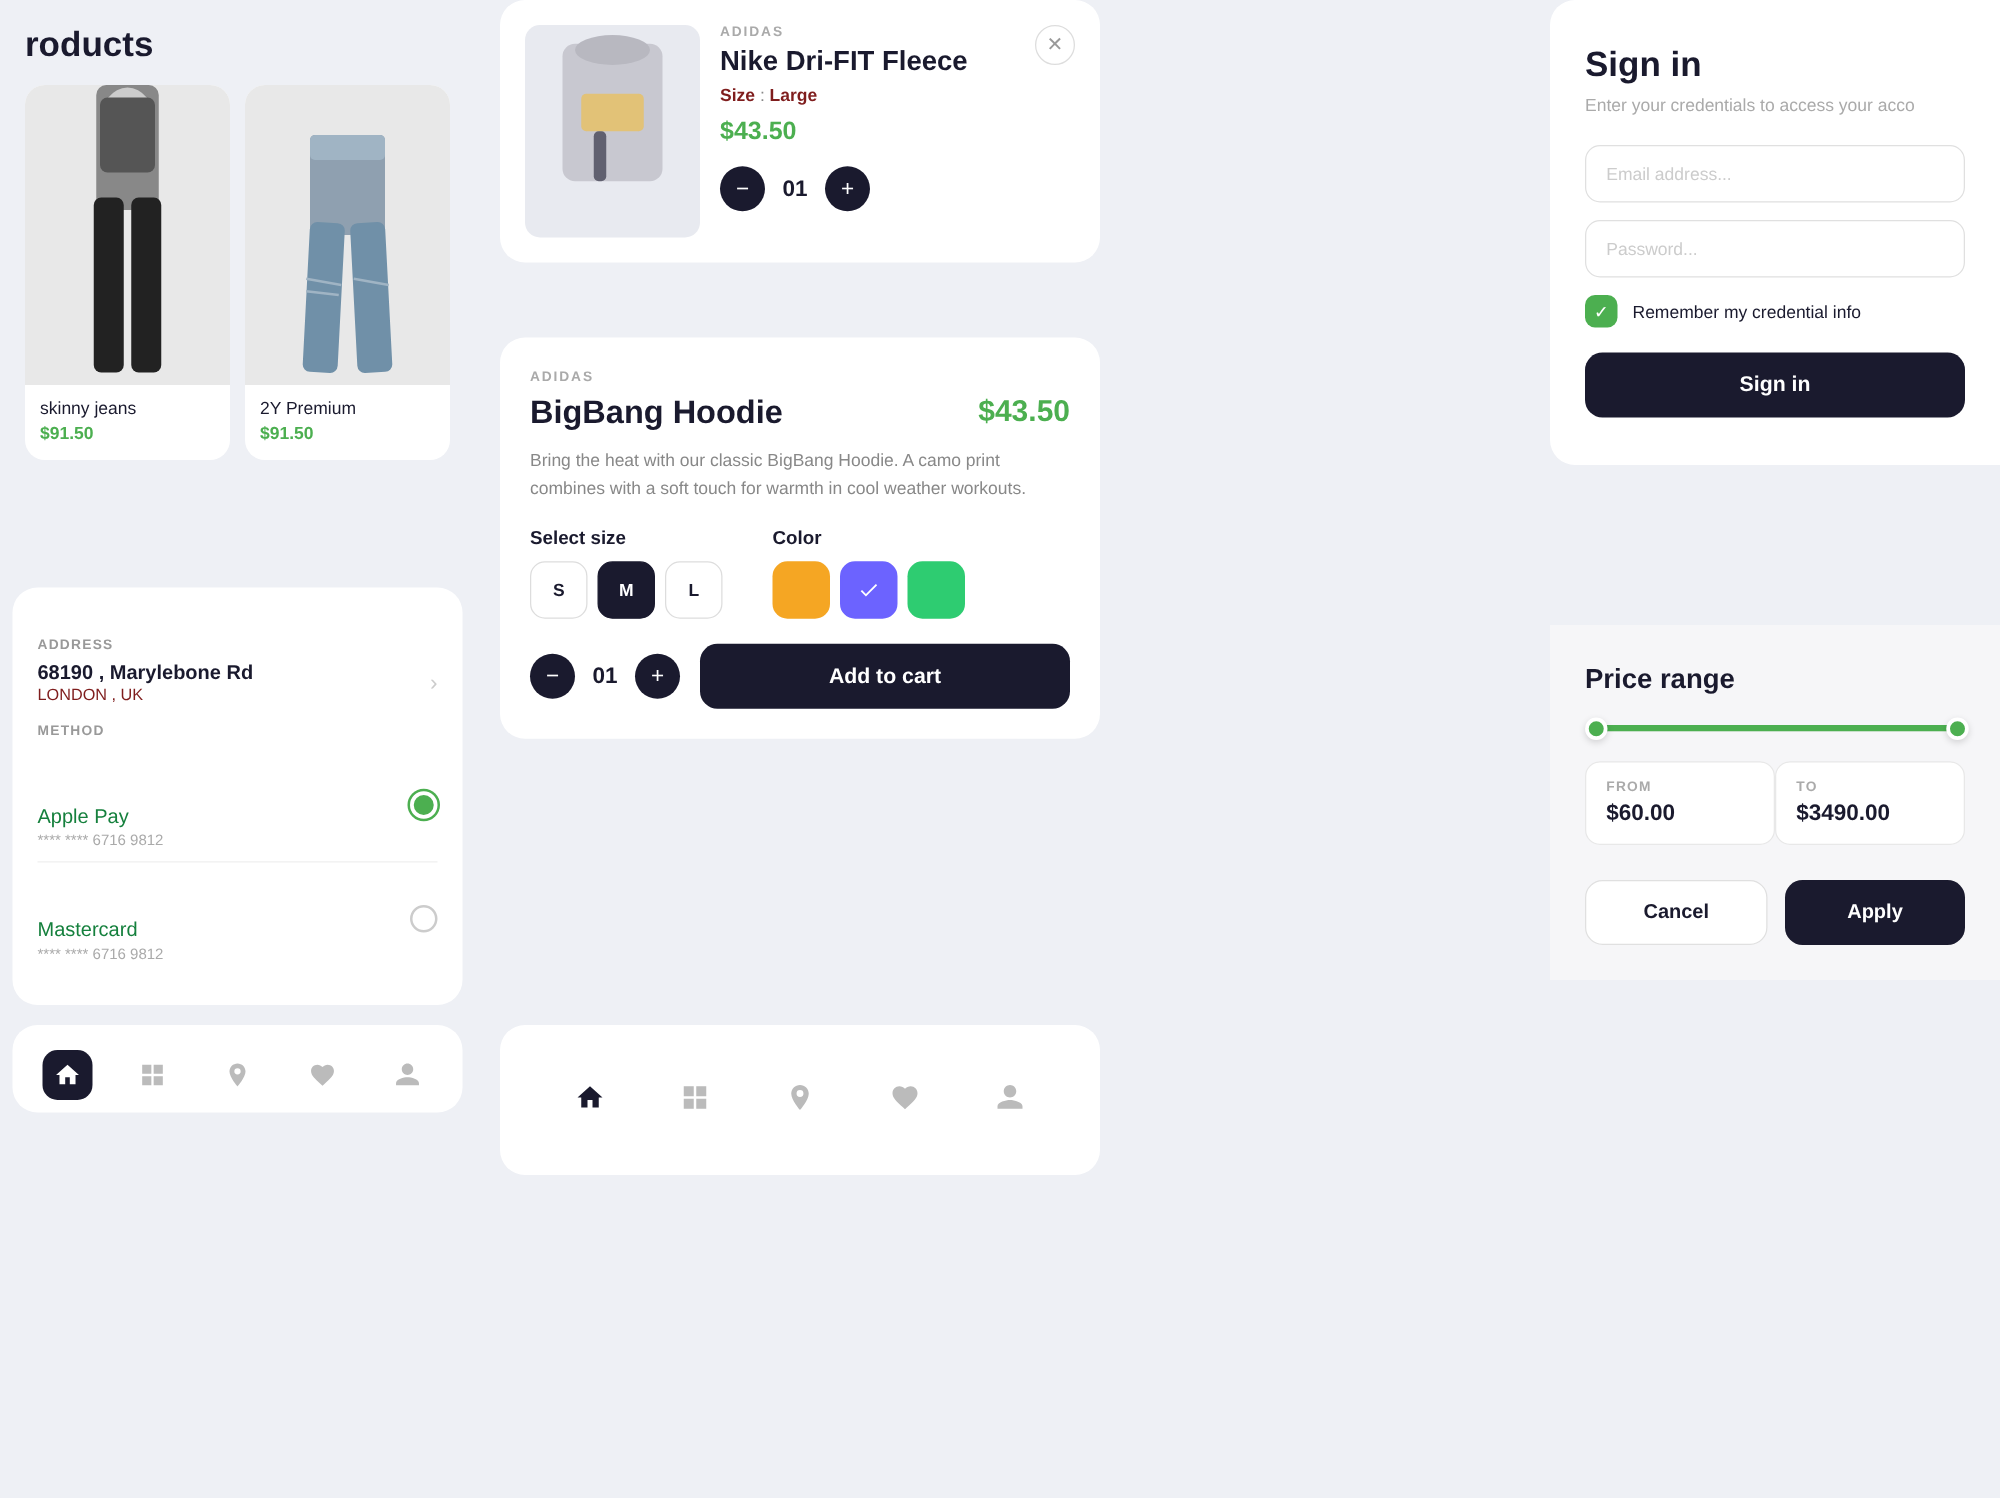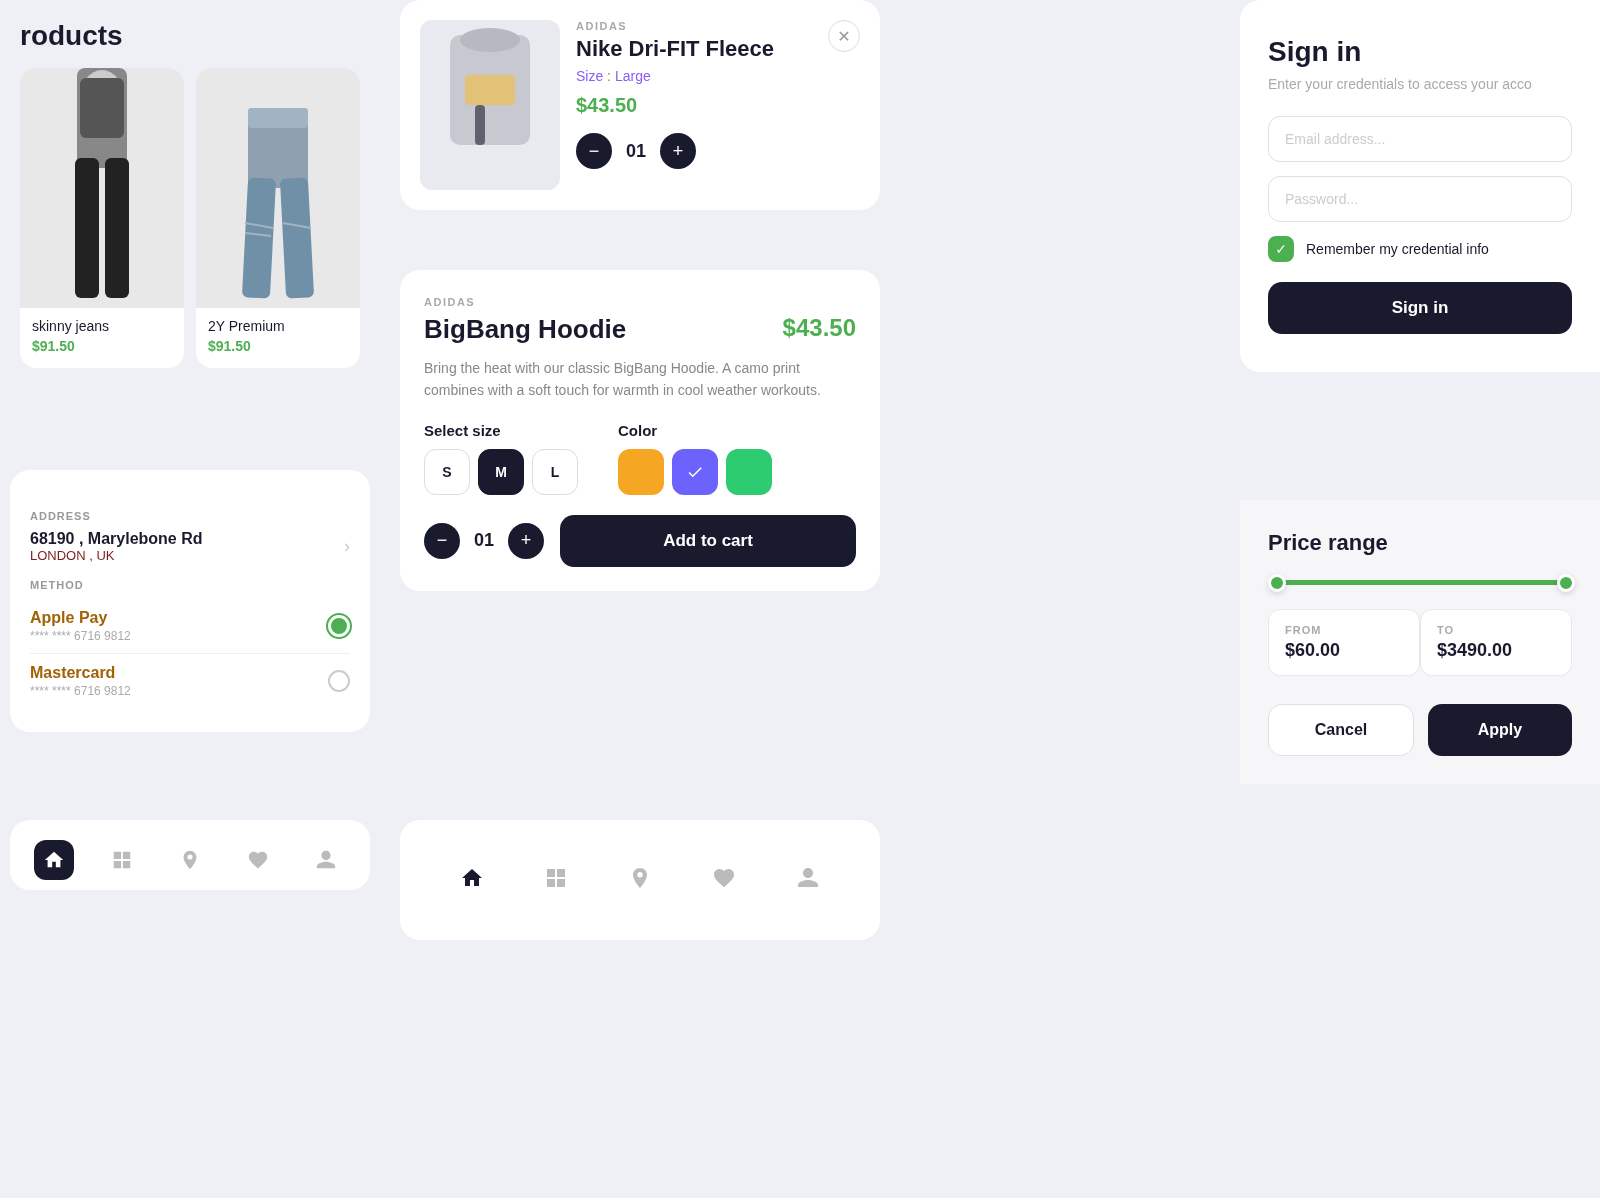--- a/index.html
+++ b/index.html
@@ -91,22 +91,23 @@
     .checkout-row {
       display: flex;
       align-items: center;
       justify-content: space-between;
       padding: 10px 0;
       border-bottom: 1px solid #f0f0f0;
     }
     .checkout-row:last-child { border-bottom: none; }
     .payment-name {
       font-size: 16px;
-      font-weight: 700;
-      color: #a16207;
+      font-weight: 400;
+      color: #15803d;
+      margin-top: 36px;
     }
     .payment-digits {
       font-size: 12px;
       color: #aaa;
       margin-top: 2px;
     }
     .radio-selected {
       width: 22px; height: 22px;
       border-radius: 50%;
       background: #4caf50;
@@ -196,21 +197,21 @@
       font-size: 22px;
       font-weight: 700;
       color: #1a1a2e;
       margin-bottom: 6px;
     }
     .cart-size {
       font-size: 14px;
       color: #888;
       margin-bottom: 10px;
     }
-    .cart-size span { font-weight: 400; color: #8b5cf6; text-align: right; }
+    .cart-size span { font-weight: 700; color: #7f1d1d; text-align: right; }
     .cart-price {
       font-size: 20px;
       font-weight: 700;
       color: #4caf50;
       margin-bottom: 16px;
     }
     .qty-control {
       display: flex;
       align-items: center;
       gap: 12px;
@@ -263,21 +264,21 @@
     .detail-brand {
       font-size: 11px;
       font-weight: 700;
       color: #aaa;
       letter-spacing: 1.5px;
       margin-bottom: 6px;
     }
     .detail-header {
       display: flex;
       justify-content: space-between;
-      align-items: flex-start;
+      align-items: center;
       margin-bottom: 12px;
     }
     .detail-name {
       font-size: 26px;
       font-weight: 700;
       color: #1a1a2e;
     }
     .detail-price {
       font-size: 24px;
       font-weight: 700;

